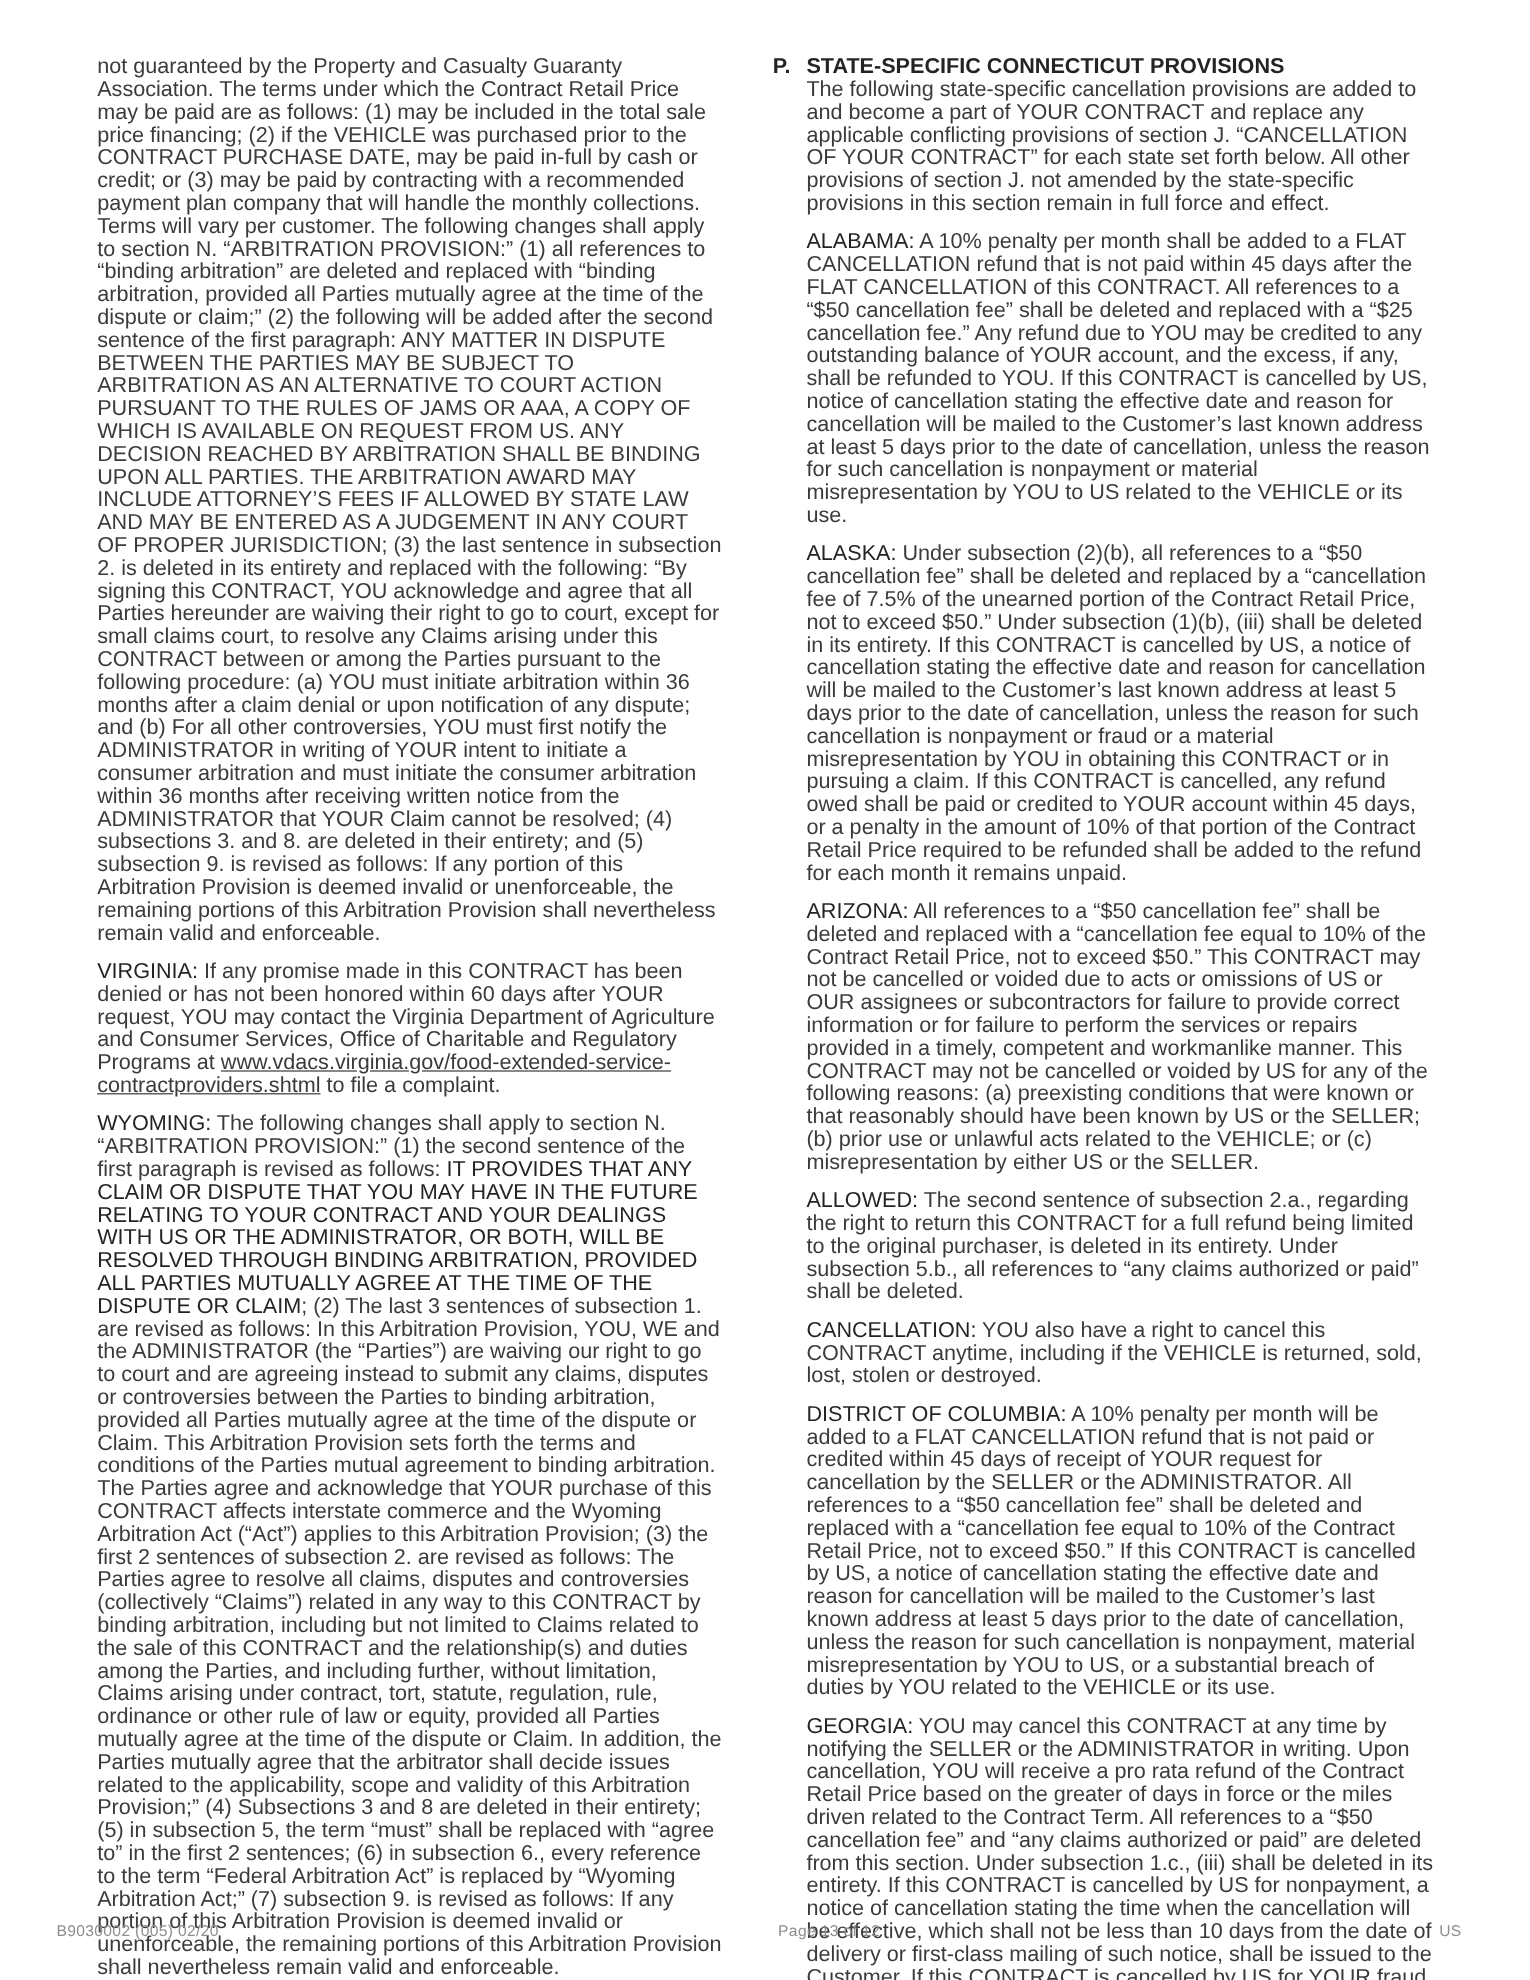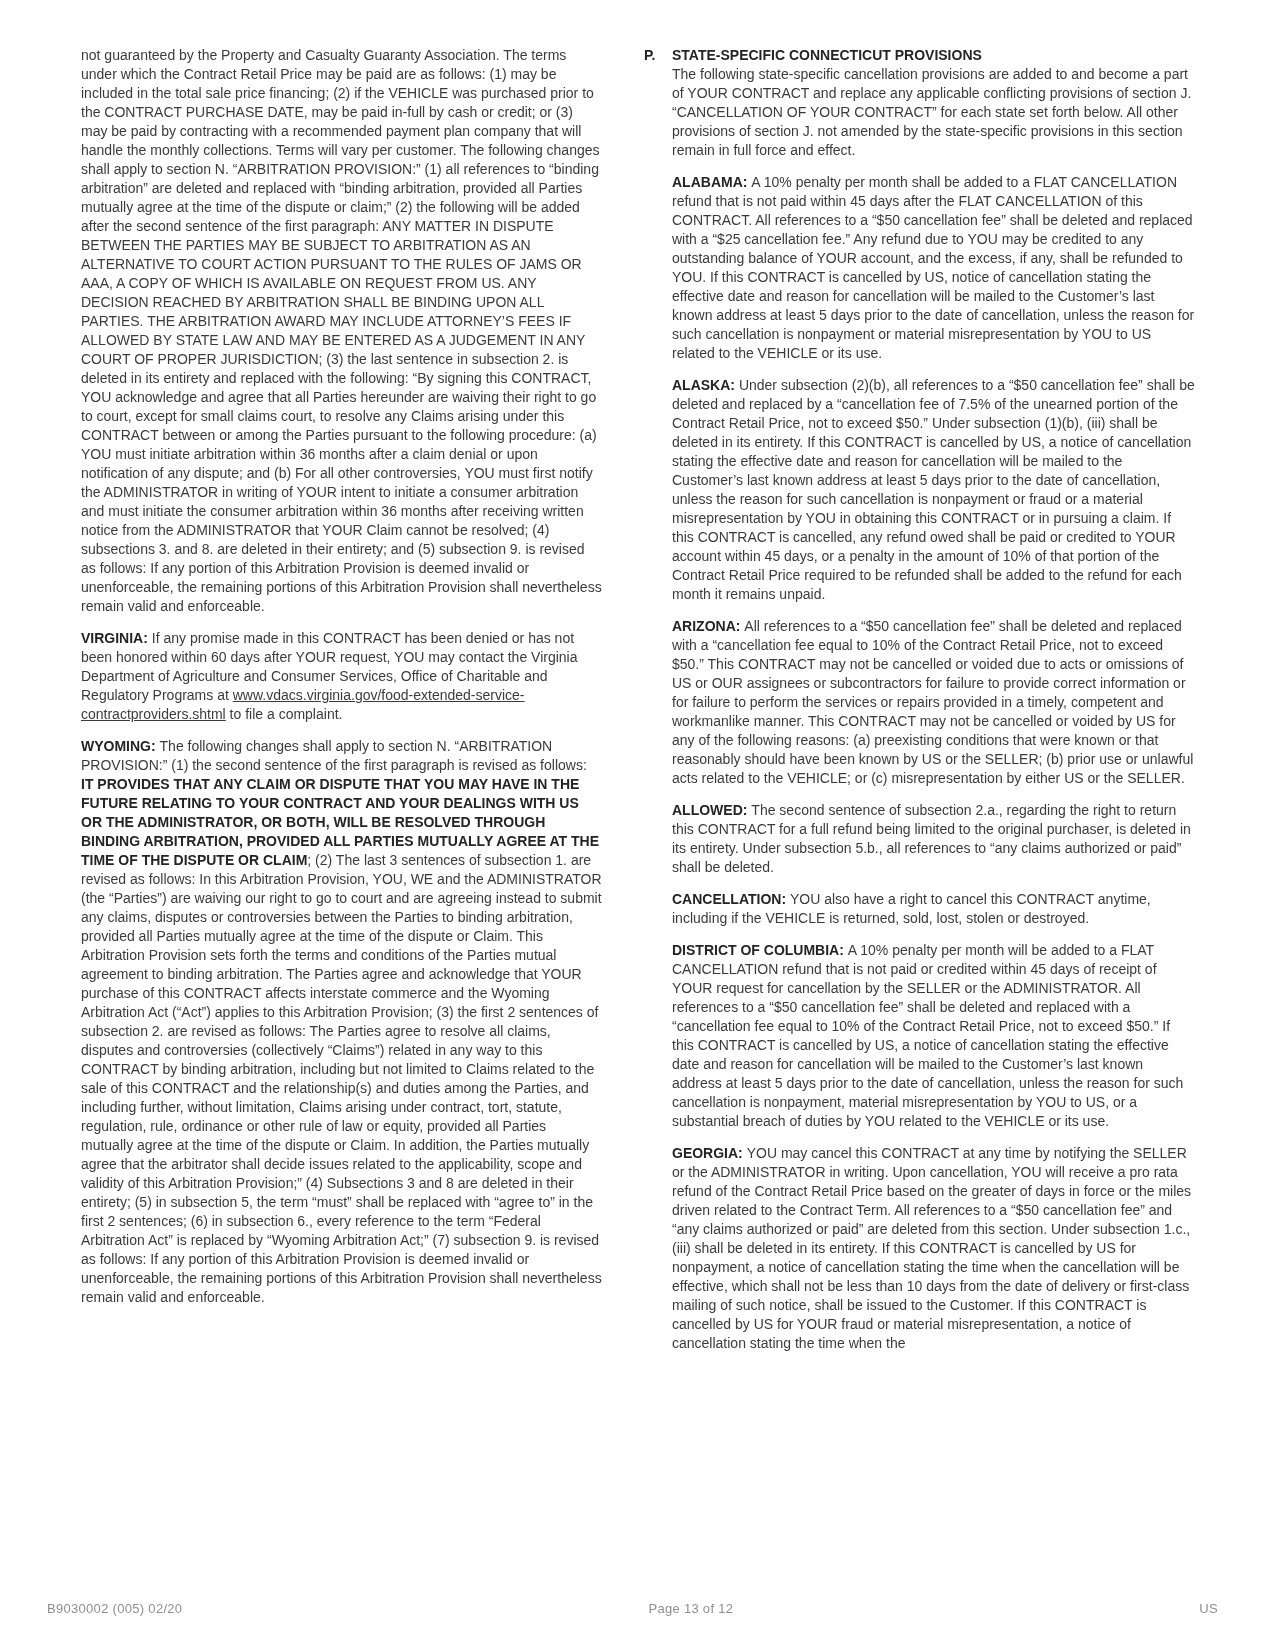--- a/index.html
+++ b/index.html
@@ -2,26 +2,26 @@
 <html><head>
 <meta charset="utf-8">
 <style>
   html,body{margin:0;padding:0;}
   body{
     width:1275px;height:1650px;background:#ffffff;
     font-family:"Liberation Sans","DejaVu Sans",sans-serif;
     -webkit-font-smoothing:antialiased;
   }
   .page{position:relative;width:1275px;height:1650px;background:#fff;overflow:hidden;}
-  .col{position:absolute;top:46px;font-size:14px;line-height:19px;color:#3b3b3b;text-align:left;}
+  .col{position:absolute;top:46px;font-size:18px;line-height:19px;color:#3b3b3b;text-align:left;}
   .col-left{left:81px;width:521px;}
   .col-right{left:644px;width:551px;}
   .para{margin:0 0 13px 0;}
   .para:last-child{margin-bottom:0;}
-  .b{font-weight:bold;color:#242424;}
+  .b{font-weight:normal;color:#242424;}
   .u{text-decoration:underline;}
   .section-head{display:flex;font-weight:bold;color:#242424;margin:0;}
   .section-letter{width:28px;flex:0 0 28px;}
   .right-body{padding-left:28px;}
   .footer{
     position:absolute;left:47px;right:57px;top:1601px;
     display:flex;justify-content:space-between;align-items:flex-start;
     font-size:13px;color:#8f8f8f;letter-spacing:0.3px;
   }
 </style>

